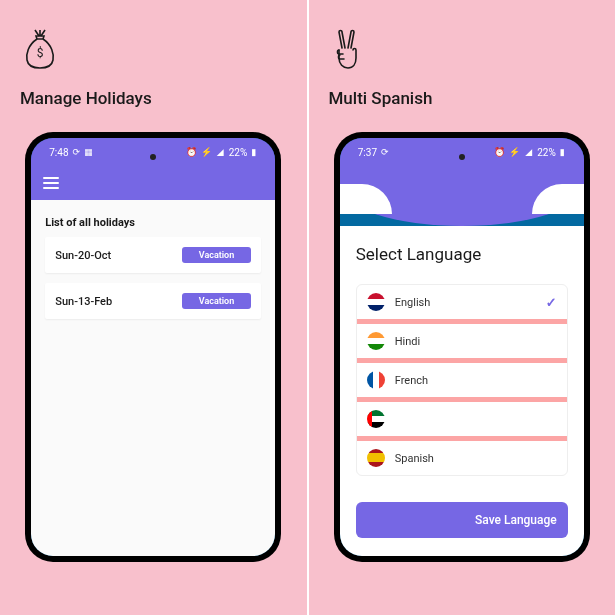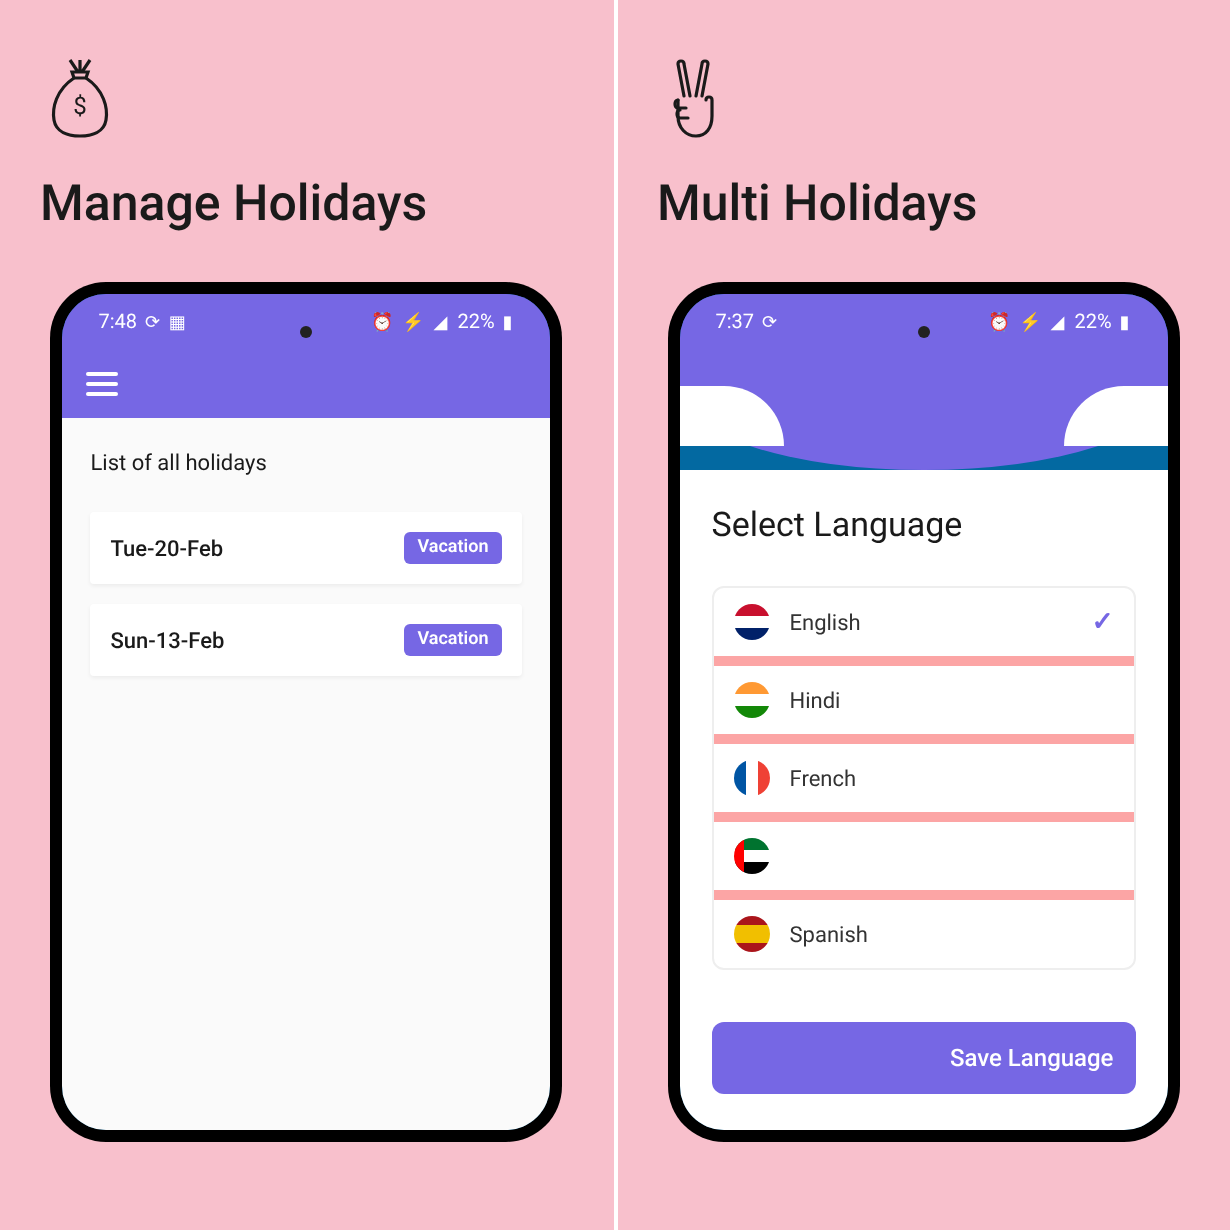--- a/index.html
+++ b/index.html
@@ -1,33 +1,33 @@
 <!DOCTYPE html>
 <html><head>
 <meta charset="utf-8">
 <style>
 *{box-sizing:border-box;margin:0;padding:0;font-family:-apple-system,BlinkMacSystemFont,"Segoe UI",Roboto,Arial,sans-serif}
 body{width:615px;height:615px;background:#f8c0cc;display:flex;overflow:hidden}
 .panel{flex:1;padding:20px 18px 0;display:flex;flex-direction:column;align-items:center}
 .divider{width:2px;background:#fff;height:615px}
 .icon-wrap{align-self:flex-start;margin:8px 0 14px 4px}
-.title{font-size:25px;font-weight:500;color:#1a1a1a;align-self:flex-start;margin-left:2px;margin-bottom:24px}
+.title{font-size:17px;font-weight:500;color:#1a1a1a;align-self:flex-start;margin-left:2px;margin-bottom:24px}
 .phone{width:256px;height:430px;background:#000;border-radius:28px;padding:6px;position:relative;overflow:hidden}
 .phone::after{content:"";position:absolute;top:22px;left:50%;transform:translateX(-50%);width:6px;height:6px;background:#222;border-radius:50%;z-index:10}
 .screen{width:100%;height:100%;background:#0369a1;border-radius:22px;overflow:hidden;display:flex;flex-direction:column}
 .statusbar{height:28px;background:#7667e4;color:#fff;font-size:10px;display:flex;justify-content:space-between;align-items:center;padding:0 18px}
 .statusbar .left,.statusbar .right{display:flex;align-items:center;gap:4px}
 .appbar{height:34px;background:#7667e4;display:flex;align-items:center;padding:0 12px}
 .hamburger{display:flex;flex-direction:column;gap:3px}
 .hamburger span{width:16px;height:2px;background:#fff;border-radius:1px}
 .content{flex:1;background:#fafafa;padding:16px 14px}
-.list-heading{font-size:11px;font-weight:400;color:#1a1a1a;margin-bottom:18px}
+.list-heading{font-size:11px;font-weight:700;color:#1a1a1a;margin-bottom:8px}
 .holiday-row{background:#fff;border-radius:2px;padding:10px 10px;margin-bottom:10px;display:flex;justify-content:space-between;align-items:center;box-shadow:0 1px 2px rgba(0,0,0,.06)}
 .holiday-date{font-size:11px;font-weight:500;color:#1a1a1a}
-.badge{background:#7667e4;color:#fff;font-size:9px;font-weight:600;padding:3px 7px;border-radius:3px}
+.badge{background:#7667e4;color:#fff;font-size:9px;font-weight:600;padding:3px 17px;border-radius:3px}
 
 .wave{height:60px;background:#7667e4;position:relative;border-bottom-left-radius:50% 40px;border-bottom-right-radius:50% 40px}
 .wave::before,.wave::after{content:"";position:absolute;width:60px;height:30px;background:#fff;bottom:12px}
 .wave::before{left:-8px;border-top-right-radius:40px}
 .wave::after{right:-8px;border-top-left-radius:40px}
 .content2{flex:1;background:#fff;padding:18px 16px;display:flex;flex-direction:column}
 .select-heading{font-size:17px;font-weight:400;color:#1a1a1a;margin-bottom:20px}
 .lang-list{display:flex;flex-direction:column;border:1px solid #eee;border-radius:6px;overflow:hidden}
 .lang-row{display:flex;align-items:center;padding:8px 10px;border-bottom:5px solid #fca5a5;font-size:11px;color:#333}
 .lang-row:last-child{border-bottom:none}
@@ -73,21 +73,21 @@
       <div class="appbar">
         <div class="hamburger">
             <span></span>
             <span></span>
             <span></span>
           </div>
       </div>
       <div class="content">
         <div class="list-heading">List of all holidays</div>
         <div class="holiday-row">
-          <span class="holiday-date">Tue-20-Feb</span>
+          <span class="holiday-date">Sun-20-Oct</span>
           <span class="badge">Vacation</span>
         </div>
         <div class="holiday-row">
           <span class="holiday-date">Sun-13-Feb</span>
           <span class="badge">Vacation</span>
         </div>
       </div>
     </div>
   </div>
 </div>
@@ -97,21 +97,21 @@
 <div class="panel">
   <div class="icon-wrap">
     <svg width="32" height="42" viewBox="0 0 32 42" fill="none" stroke="#1a1a1a" stroke-width="1.6" stroke-linecap="round" stroke-linejoin="round">
       <path d="M11 20 L8 4 C8 2 11 2 11 4 L14 20"></path>
       <path d="M17 20 L20 4 C20 2 23 2 23 4 L20 20"></path>
       <path d="M8 22 C6 22 6 26 8 26 L12 26"></path>
       <path d="M9 27 C7 27 7 31 9 31 L13 31"></path>
       <path d="M8 22 L8 30 C8 36 12 40 17 40 C22 40 25 36 25 30 L25 22 C25 20 22 20 22 22"></path>
     </svg>
   </div>
-  <div class="title">Multi Holidays</div>
+  <div class="title">Multi Spanish</div>
 
   <div class="phone">
     <div class="screen">
       <div class="statusbar">
         <div class="left">
             <span>7:37</span>
             <span class="status-icons">⟳</span>
           </div>
         <div class="right">
             <span class="status-icons">⏰ ⚡ ◢</span>

